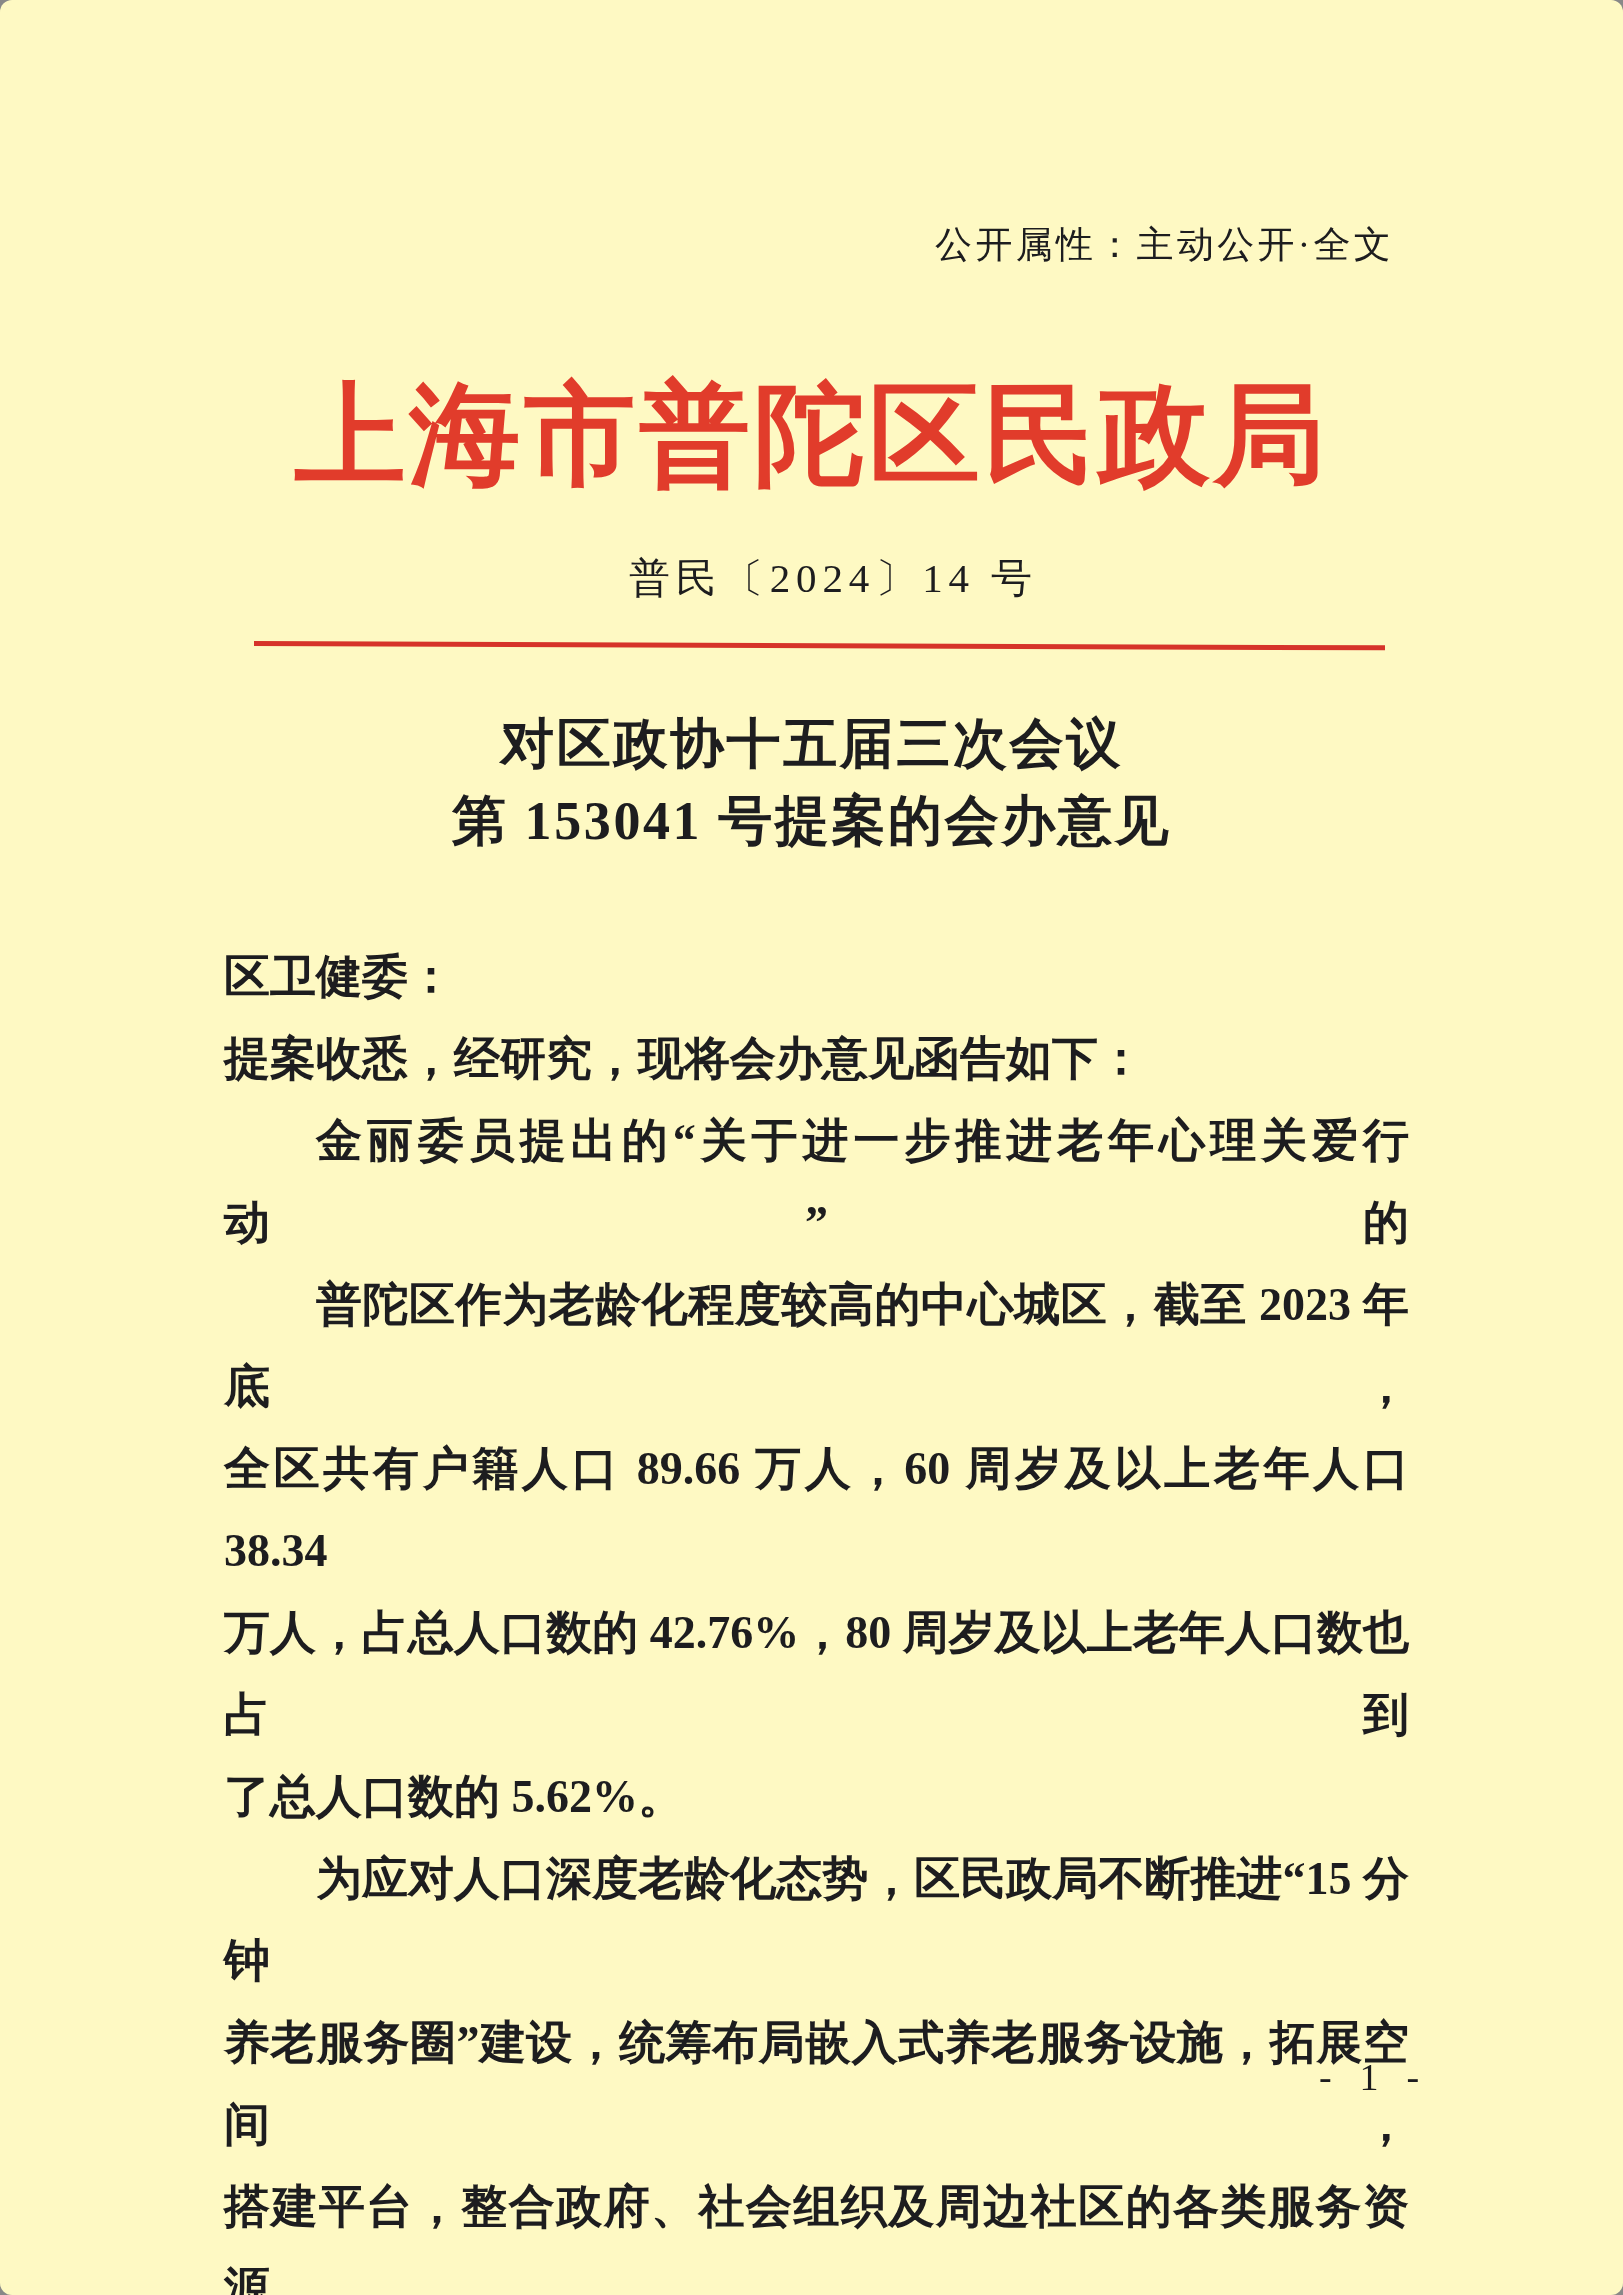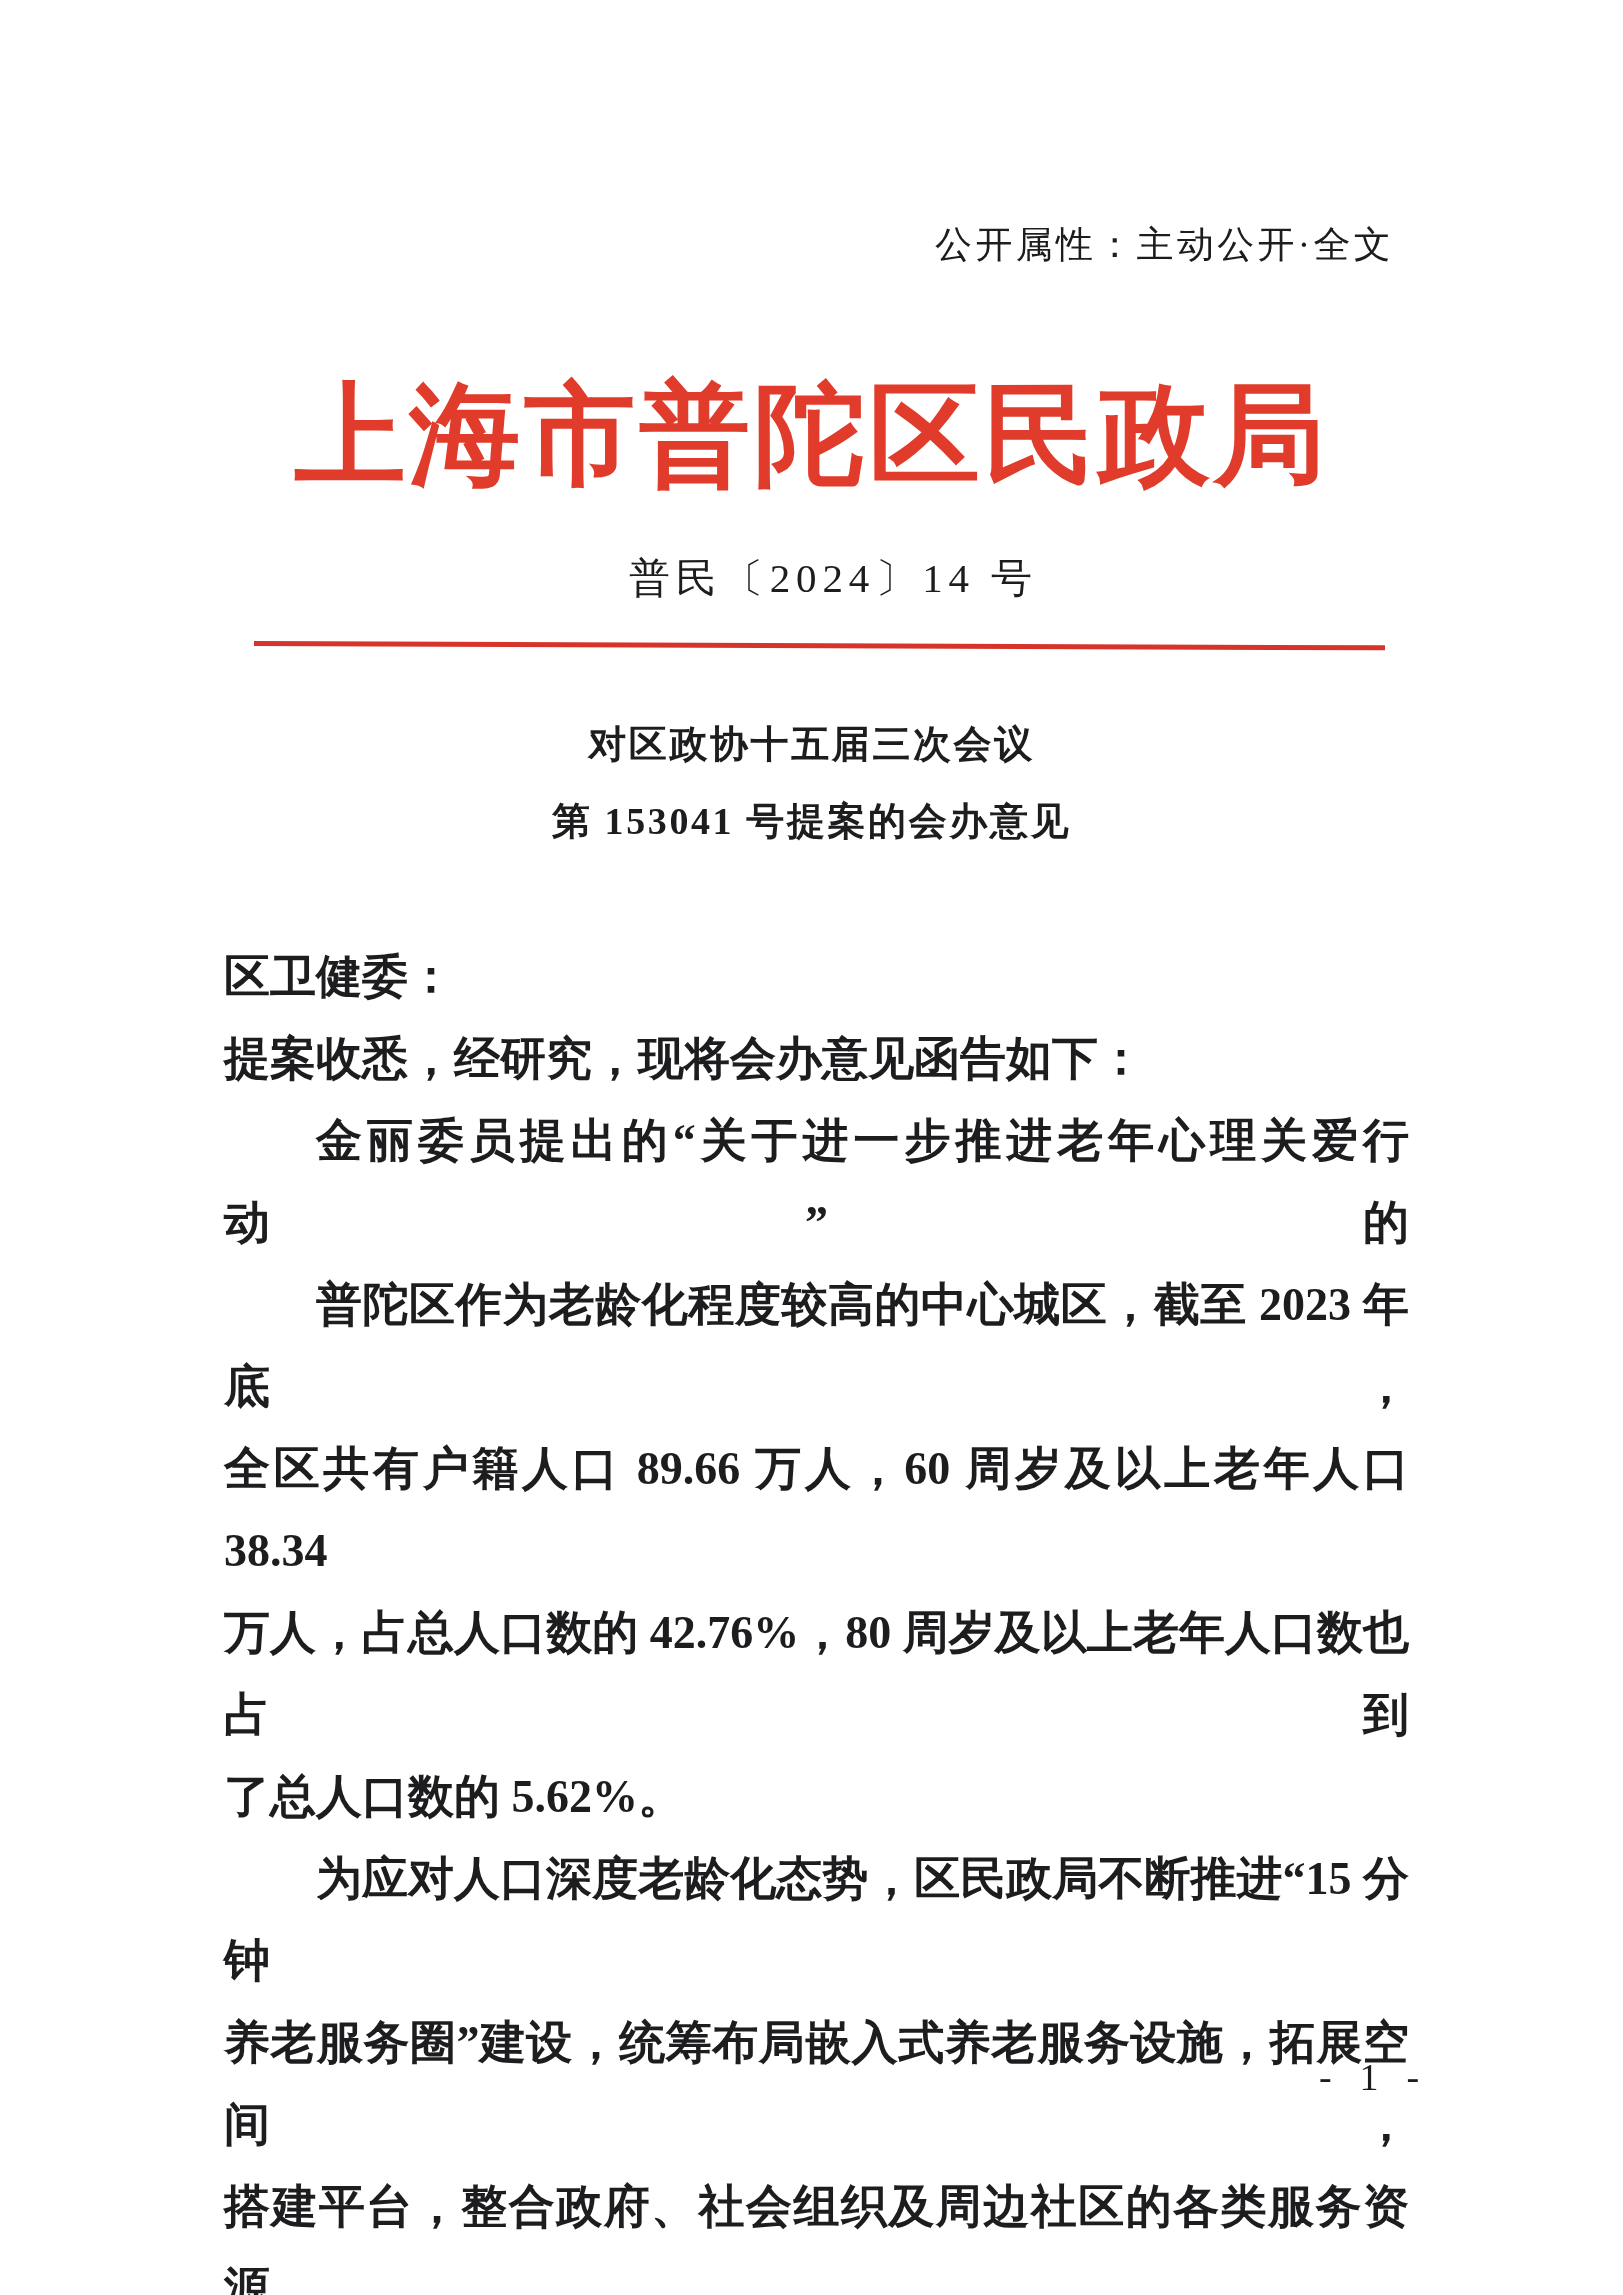--- a/index.html
+++ b/index.html
@@ -42,21 +42,21 @@
     position:absolute;
     top:641px;left:254px;
     width:1131px;height:5.2px;
     transform:rotate(0.22deg);
     transform-origin:left center;
   }
   .doc-title{
     position:absolute;
     top:706px;left:0;width:100%;
     text-align:center;
-    font-size:38px;
+    font-size:54px;
     font-weight:700;
     line-height:77px;
     letter-spacing:2.6px;
   }
   .body-block{
     position:absolute;
     top:936px;left:224px;
     width:1185px;
     font-size:46px;
     line-height:82px;
@@ -73,21 +73,21 @@
     position:absolute;
     top:2055px;left:1319px;
     font-size:38px;
     letter-spacing:9.2px;
     white-space:nowrap;
   }
 </style>
 </head>
 <body>
 
-<div class="page" style="color: rgb(29, 29, 31); background: #ffffff;">
+<div class="page" style="color: rgb(29, 29, 31); background: #fef9c3; border-radius: 12px;">
 
   <div class="classification">公开属性：主动公开·全文</div>
 
   <div class="org-title" style="color: rgb(225, 60, 43);">上海市普陀区民政局</div>
 
   <div class="doc-number">普民〔2024〕14 号</div>
 
   <div class="red-rule" style="background: rgb(214, 51, 42);"></div>
 
   <div class="doc-title">

